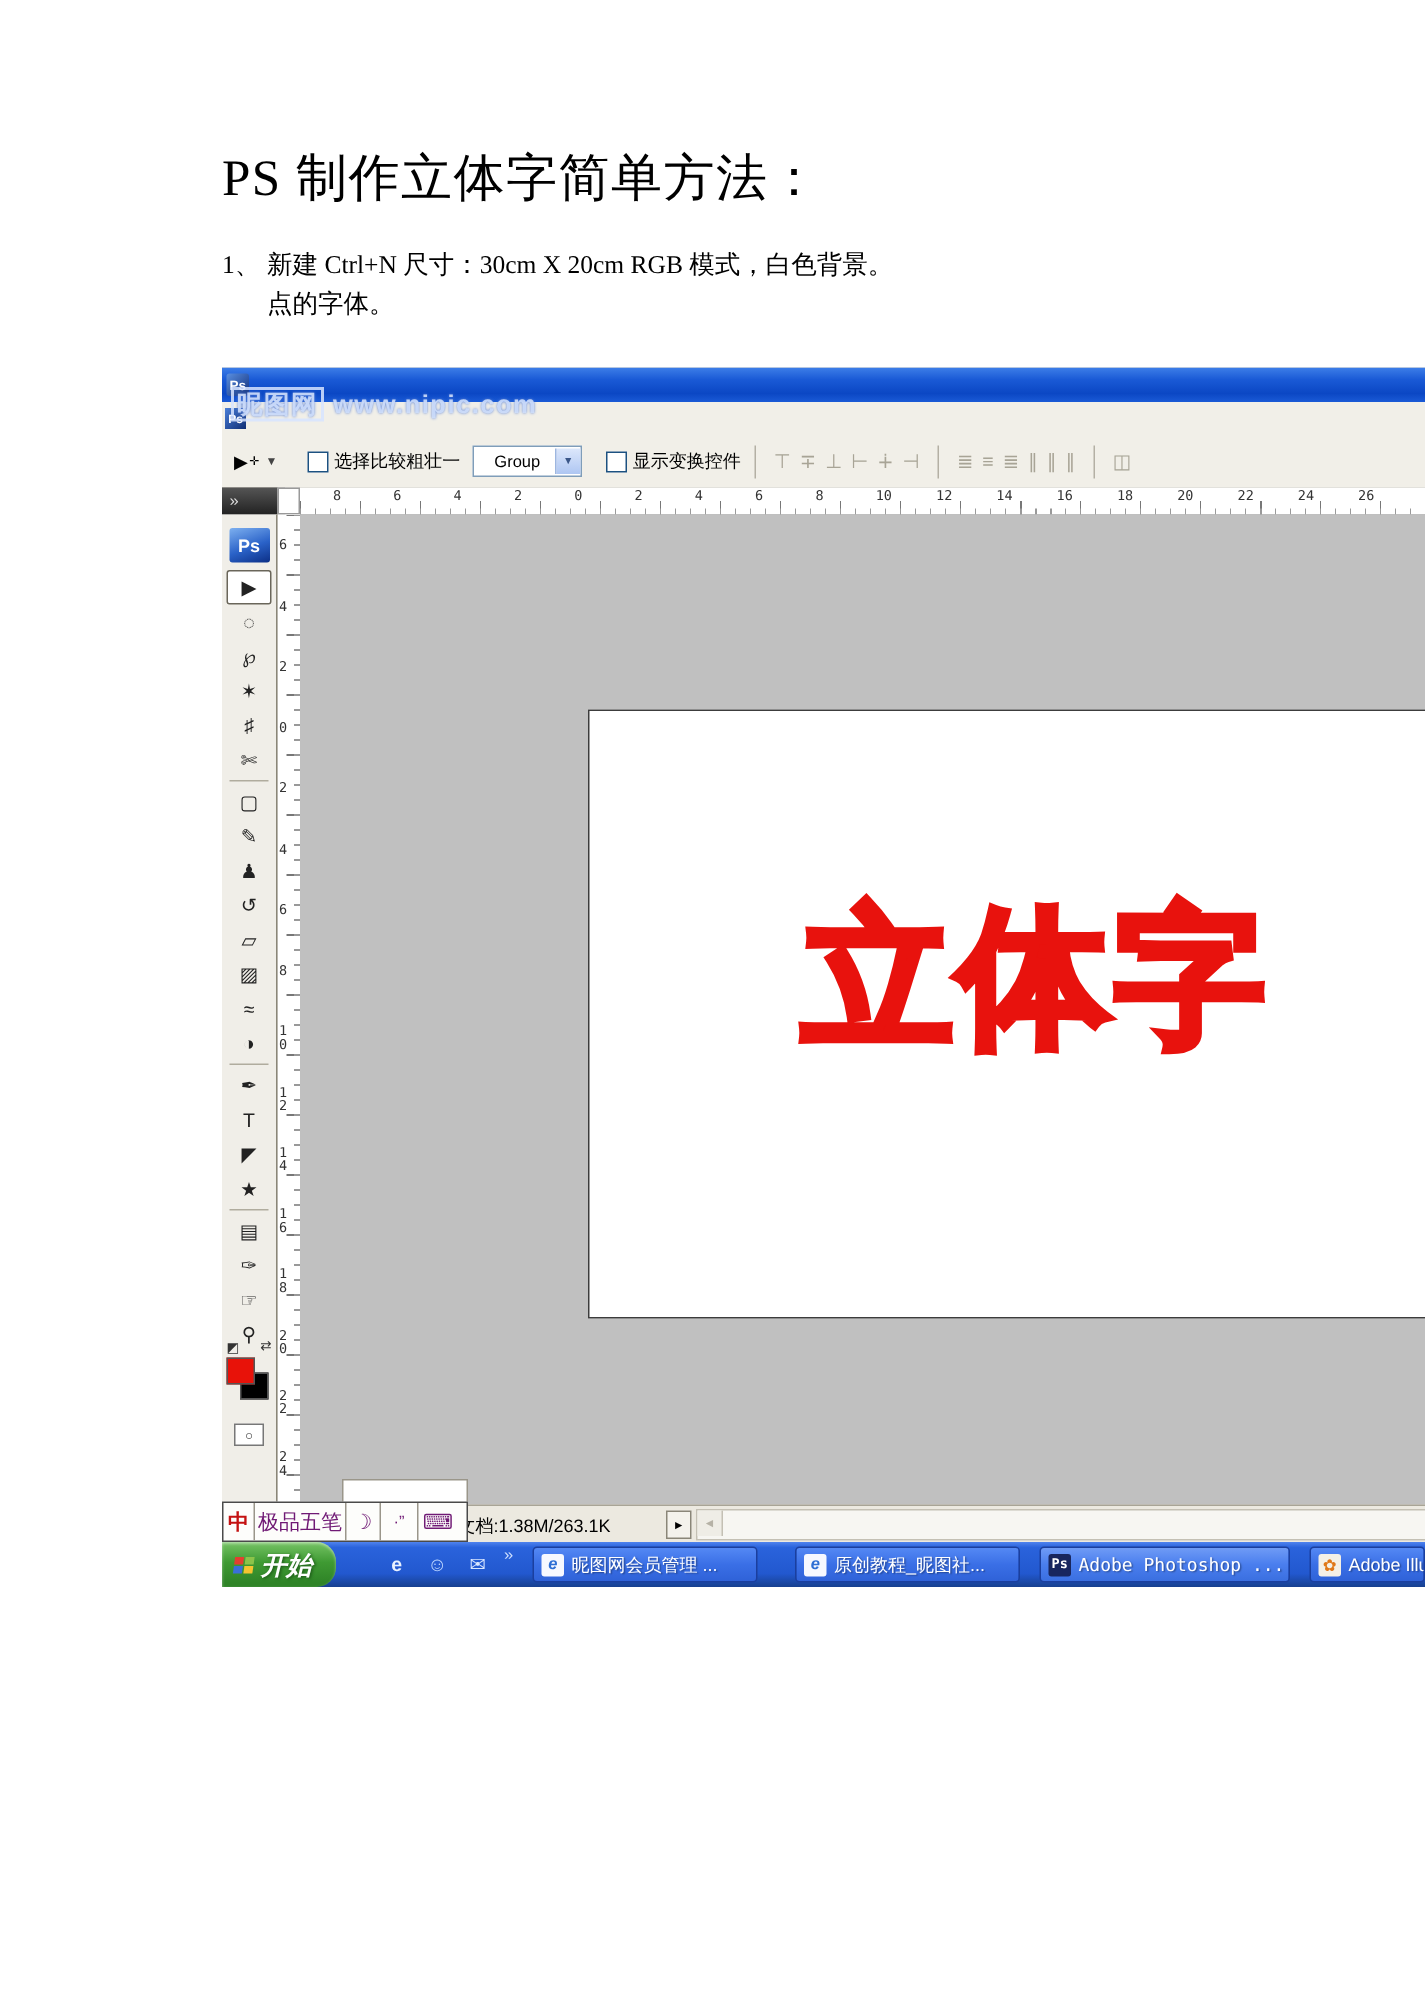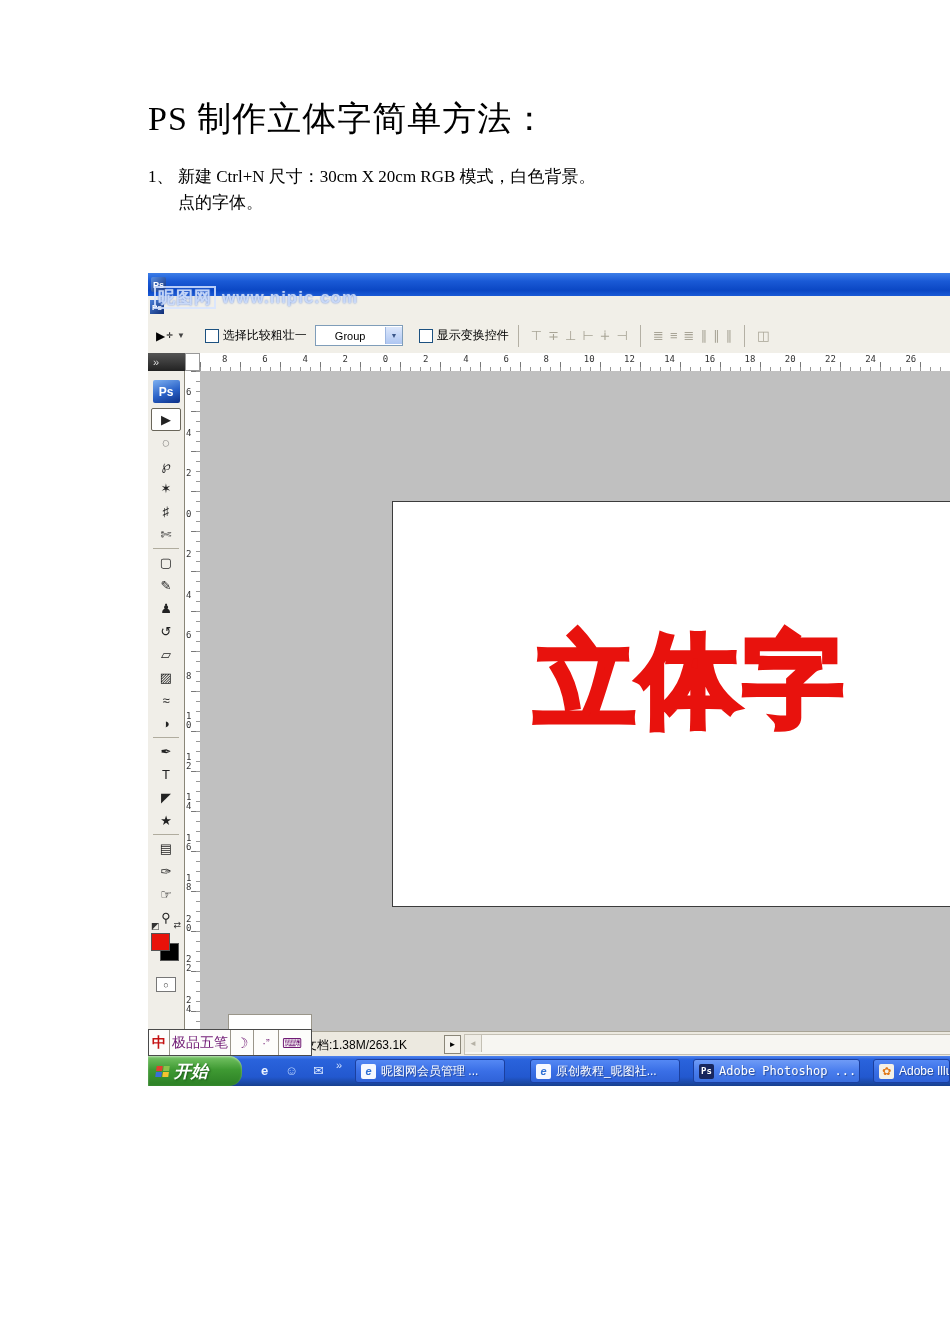--- a/index.html
+++ b/index.html
@@ -10,21 +10,21 @@
              font-size:34px;color:#000;letter-spacing:1px;}
   .doc-steps{position:absolute;left:148px;top:164px;font-family:Liberation Serif, serif;
              font-size:17px;color:#000;line-height:26px;}
   .step .num{display:inline-block;width:30px;}
   .step.cont .num{visibility:hidden;}
   .doc-step3{position:absolute;left:148px;top:1183px;font-family:"Liberation Serif","DejaVu Serif",serif;
              font-size:17px;color:#000;}
   .doc-step3 .num{display:inline-block;width:30px;}
   
   .shot{position:absolute;left:148px;top:245px;width:802px;height:813px;overflow:hidden;background:#c0c0c0;
-        font-family:"Liberation Sans","DejaVu Sans",sans-serif;margin-top:28px;}
+        font-family:"Liberation Sans","DejaVu Sans",sans-serif;}
   
   .titlebar{position:absolute;left:0;top:0;width:802px;height:23px;
             background:linear-gradient(180deg,#3d7ee8 0%,#1a5ad6 35%,#0b47c4 75%,#1a5ad6 100%);
             display:flex;align-items:center;color:#fff;}
   .ps-appicon{width:15px;height:15px;margin:0 4px 0 3px;background:linear-gradient(135deg,#5a8fe0,#12307c);
               color:#fff;font-size:9px;font-weight:bold;display:flex;align-items:center;justify-content:center;border-radius:2px;}
   .titlebar .ttext{font-family:"DejaVu Sans Mono","Liberation Mono",monospace;font-size:13px;font-weight:bold;white-space:nowrap;}
   .watermark{position:absolute;left:6px;top:13px;z-index:6;font-size:17px;font-weight:bold;letter-spacing:1px;
              color:rgba(210,224,252,0.88);text-shadow:0 0 2px #5d83d6;white-space:nowrap;}
   .watermark .wlogo{border:2px solid rgba(215,228,255,0.85);padding:0 2px;margin-right:6px;}
@@ -37,21 +37,21 @@
   
   .optionsbar{position:absolute;left:0;top:45px;width:802px;height:35px;background:#f1efe8;
               border-bottom:1px solid #9a968a;display:flex;align-items:center;font-size:12px;color:#000;}
   .tool-preset{display:flex;align-items:center;margin:0 10px 0 8px;}
   .tool-preset .mv{font-size:12px;}
   .tool-preset .plus{font-size:8px;margin-left:1px;}
   .tool-preset .dd{font-size:8px;color:#444;margin-left:4px;}
   .cbx{width:12px;height:12px;background:#fff;border:1px solid #1c5180;display:inline-block;margin:0 4px 0 10px;}
   .opt-label{white-space:nowrap;}
   .selectbox{display:flex;align-items:center;height:19px;background:#fff;border:1px solid #7f9db9;margin:0 6px 0 8px;}
-  .selectbox .sval{width:50px;padding-left:19px;font-size:11px;}
+  .selectbox .sval{width:50px;padding-left:4px;font-size:11px;text-align:center;}
   .selectbox .sarrow{width:16px;height:17px;background:linear-gradient(180deg,#dce7fb,#aec6f2);border-left:1px solid #9db6e0;
                      display:flex;align-items:center;justify-content:center;font-size:7px;color:#3a5688;}
   .vsep{width:1px;height:22px;background:#b4b0a4;margin:0 9px;}
   .opt-icon{font-size:13px;color:#a8a496;margin:0 3px;}
   
   .tb-expand{position:absolute;left:0;top:80px;width:37px;height:18px;background:linear-gradient(180deg,#555,#222);
              color:#ddd;font-size:11px;display:flex;align-items:center;padding-left:5px;}
   .ruler-corner{position:absolute;left:37px;top:80px;width:15px;height:18px;background:#fff;border:1px solid #999;box-sizing:border-box;}
   .hruler{position:absolute;left:52px;top:80px;width:750px;height:18px;background:#fff;border-bottom:1px solid #808080;
           background-image:repeating-linear-gradient(to right,#999 0,#999 1px,transparent 1px,transparent 10px),
@@ -99,21 +99,21 @@
           box-sizing:border-box;display:flex;align-items:stretch;z-index:20;}
   .ime-cell{display:flex;align-items:center;justify-content:center;border-right:1px solid #9a968a;font-size:14px;color:#701a75;}
   .ime-lang{width:20px;color:#c41212;font-weight:bold;}
   .ime-name{width:60px;font-size:14px;}
   .ime-moon{width:22px;}
   .ime-punct{width:24px;font-size:11px;}
   .ime-kbd{width:26px;border-right:none;}
   
   .taskbar{position:absolute;left:0;top:783px;width:802px;height:30px;
            background:linear-gradient(180deg,#4f83ee 0%,#2a63dc 12%,#2258cf 70%,#17408f 100%);}
-  .startbtn{position:absolute;left:0;top:0;width:94px;height:30px;border-radius:0 13px 13px 0;
+  .startbtn{position:absolute;left:0;top:0;width:76px;height:30px;border-radius:0 13px 13px 0;
             background:linear-gradient(180deg,#76c465 0%,#3f9a33 45%,#2f8427 90%);
             display:flex;align-items:center;box-shadow:inset 0 1px 2px rgba(255,255,255,.5);text-align:right;}
   .winflag{display:grid;grid-template-columns:6px 6px;grid-template-rows:5px 5px;gap:1px;margin:0 5px 0 8px;transform:skewX(-8deg);}
   .winflag i{display:block;}
   .startbtn .stext{color:#fff;font-size:17px;font-weight:bold;font-style:italic;text-shadow:1px 1px 2px #1d5a18;}
   .ql-icon{position:absolute;top:6px;width:17px;height:17px;display:flex;align-items:center;justify-content:center;
            font-size:13px;font-weight:bold;}
   .ql-more{position:absolute;left:188px;top:3px;color:#cfe0ff;font-size:11px;}
   .taskbtn{position:absolute;top:3px;height:24px;border-radius:3px;border:1px solid #1b3f9e;box-sizing:border-box;
            background:linear-gradient(180deg,#5488f4 0%,#3a6fe6 50%,#2f62d8 100%);

